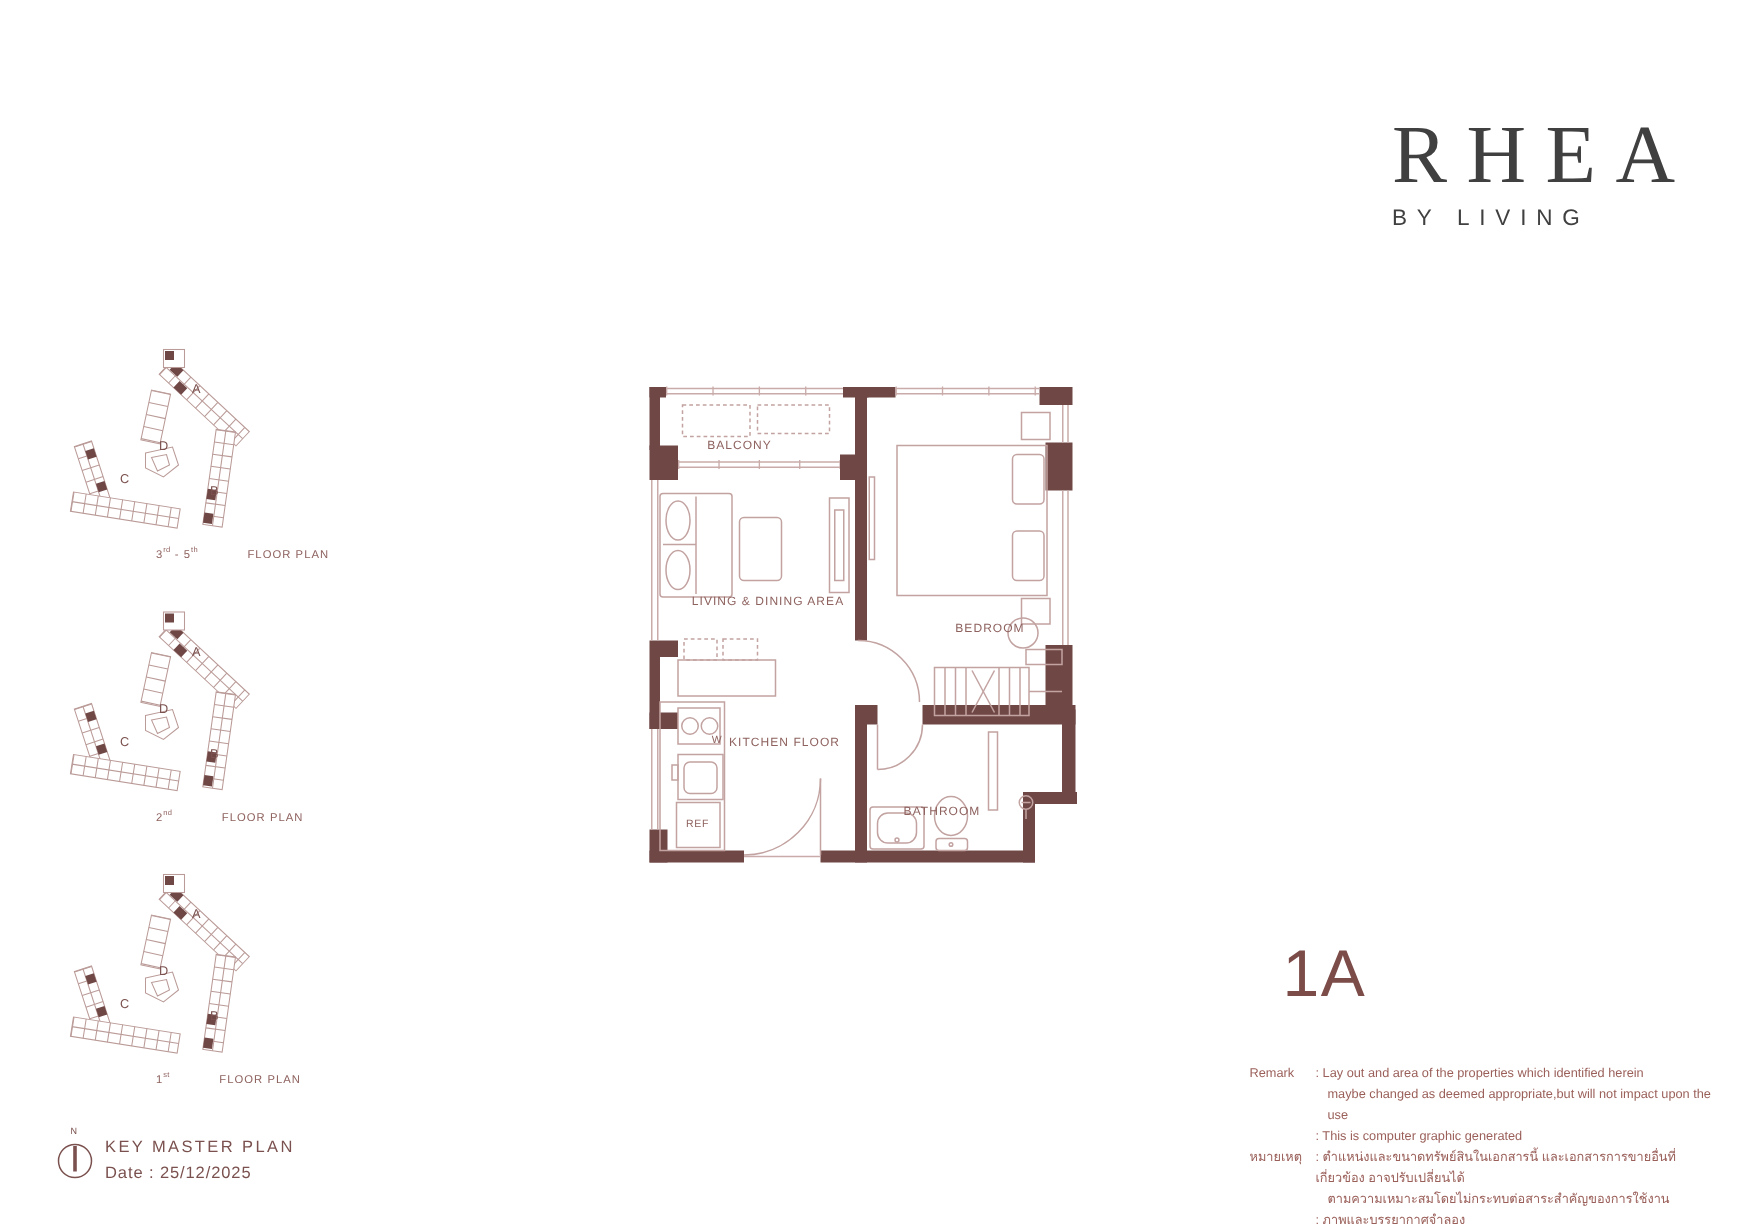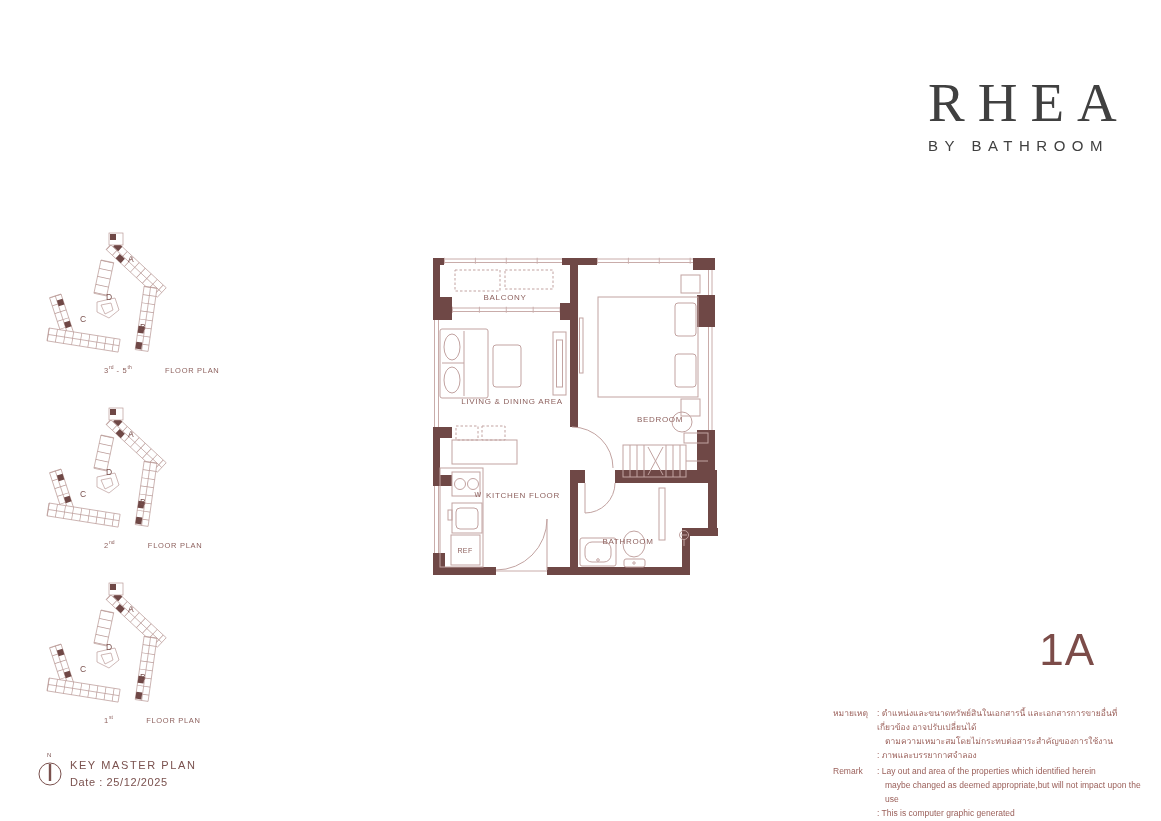--- a/index.html
+++ b/index.html
@@ -23,21 +23,21 @@
   .kp .fp-text{margin-left:5px;padding-left:28px;}
 
   
   .plan{left:420px;top:245px;width:310px;height:340px;}
   .plan svg{position:absolute;left:0;top:0;}
   .room-label{position:absolute;transform:translate(-50%,-50%);white-space:nowrap;
               font-size:8px;color:#8E625F;letter-spacing:.7px;}
   .room-label.small{font-size:7px;letter-spacing:.4px;}
 
   
-  .unit{left:855px;top:628px;width:240px;text-align:right;color:#7C4C49;}
+  .unit{left:855px;top:628px;width:240px;text-align:left;color:#7C4C49;}
   .unit .name{font-size:44px;line-height:1;letter-spacing:1px;}
   .unit .area{font-size:21px;margin-top:4px;letter-spacing:.3px;}
 
   
   .remarks{left:833px;top:706px;width:310px;font-size:8.5px;color:#9A5F59;line-height:14px;}
   .rrow{display:flex;}
   .rlabel{flex:0 0 44px;}
   .rlines{flex:1;}
   .indent{padding-left:8px;}
 
@@ -56,21 +56,21 @@
   .kps{stroke:#BA9B98;stroke-width:.7;fill:none;}
   .kpf{stroke:#BA9B98;stroke-width:.7;fill:#ffffff;}
   .kpd{stroke:#BA9B98;stroke-dasharray:.7 7.5;fill:none;}
   .hl{fill:#6F4846;stroke:none;}
 </style>
 </head>
 <body>
 
 <div class="abs logo">
   <div class="title">RHEA</div>
-  <div class="subtitle">BY BATHROOM</div>
+  <div class="subtitle">BY LIVING</div>
 </div>
 
 <svg width="0" height="0" style="position:absolute">
   <defs>
     <g id="kp-site">
 
       <g transform="translate(70,8) rotate(43)">
         <rect class="kpf" x="0" y="0" width="70" height="13"></rect>
         <line class="kpd" x1="0" y1="6.5" x2="70" y2="6.5" stroke-width="13"></line>
         <line class="kps" x1="0" y1="6.5" x2="70" y2="6.5"></line>
@@ -274,50 +274,50 @@
       <circle class="f" cx="214" cy="318" r="1.2"></circle>
     </g>
     <rect class="f" x="239" y="243" width="6" height="52"></rect>
     <g>
       <circle class="f" cx="264" cy="290" r="4.5"></circle>
       <line class="f" x1="264" y1="294.5" x2="264" y2="301"></line>
       <line class="f" x1="261" y1="290" x2="267" y2="290"></line>
     </g>
   </svg>
 
-  <span class="room-label" style="left:85px;top:52px">BALCONY</span>
+  <span class="room-label" style="left:73px;top:52px">BALCONY</span>
   <span class="room-label" style="left:92px;top:156px">LIVING &amp; DINING AREA</span>
   <span class="room-label" style="left:240px;top:174px">BEDROOM</span>
   <span class="room-label" style="left:103px;top:250px">KITCHEN FLOOR</span>
   <span class="room-label" style="left:208px;top:296px">BATHROOM</span>
   <span class="room-label small" style="left:45px;top:305px">REF</span>
   <span class="room-label small" style="left:58px;top:249px">W</span>
 </div>
 
 <div class="abs unit">
   <div class="name">1A</div>
 </div>
 
 <div class="abs remarks">
+  <div class="rrow" style="margin-top:2px">
+    <span class="rlabel">Remark</span>
+    <span class="rlines">
+      <div>: Lay out and area of the properties which identified herein</div>
+      <div class="indent">maybe changed as deemed appropriate,but will not impact upon the use</div>
+      <div>: This is computer graphic generated</div>
+    </span>
+  </div>
   <div class="rrow">
     <span class="rlabel">หมายเหตุ</span>
     <span class="rlines">
       <div>: ตำแหน่งและขนาดทรัพย์สินในเอกสารนี้ และเอกสารการขายอื่นที่เกี่ยวข้อง อาจปรับเปลี่ยนได้</div>
       <div class="indent">ตามความเหมาะสมโดยไม่กระทบต่อสาระสำคัญของการใช้งาน</div>
       <div>: ภาพและบรรยากาศจำลอง</div>
     </span>
   </div>
-  <div class="rrow" style="margin-top:2px">
-    <span class="rlabel">Remark</span>
-    <span class="rlines">
-      <div>: Lay out and area of the properties which identified herein</div>
-      <div class="indent">maybe changed as deemed appropriate,but will not impact upon the use</div>
-      <div>: This is computer graphic generated</div>
-    </span>
-  </div>
 </div>
 
 <div class="abs kmaster">
   <svg width="32" height="36" viewBox="0 0 32 36" style="position:absolute;left:0;top:4px">
     <circle cx="16" cy="20" r="11" fill="none" stroke="#7A514E" stroke-width="1"></circle>
     <line x1="16" y1="10" x2="16" y2="27" stroke="#7A514E" stroke-width="2.4"></line>
   </svg>
   <span class="north">N</span>
   <div class="km-title">KEY MASTER  PLAN</div>
   <div class="km-date">Date  : 25/12/2025</div>

